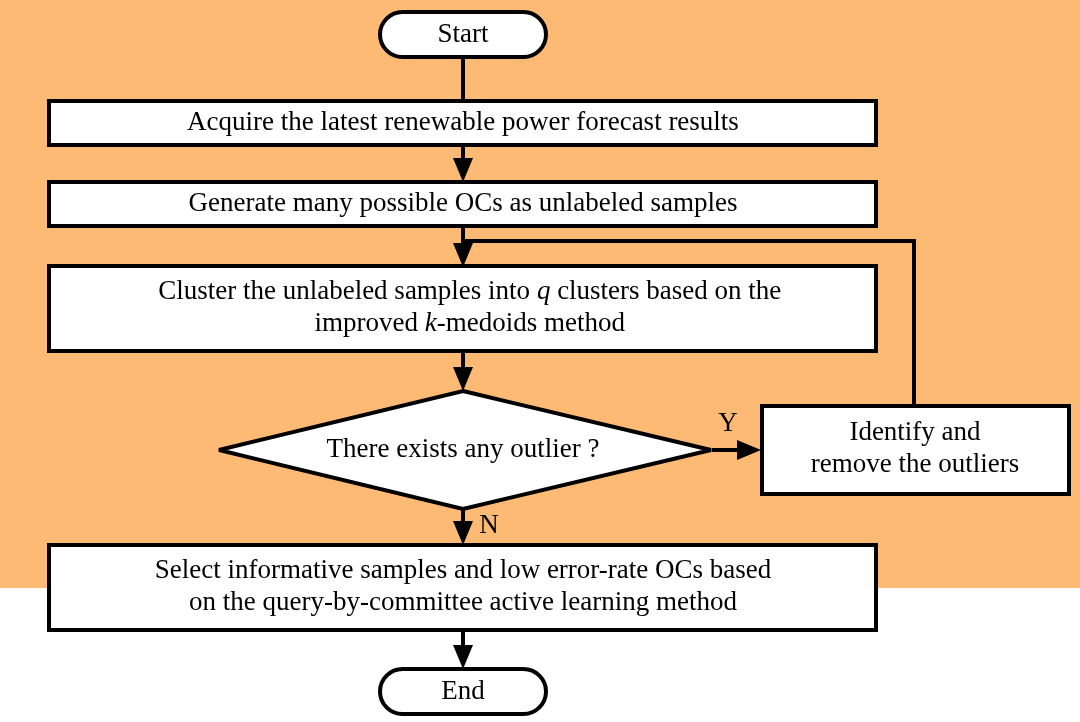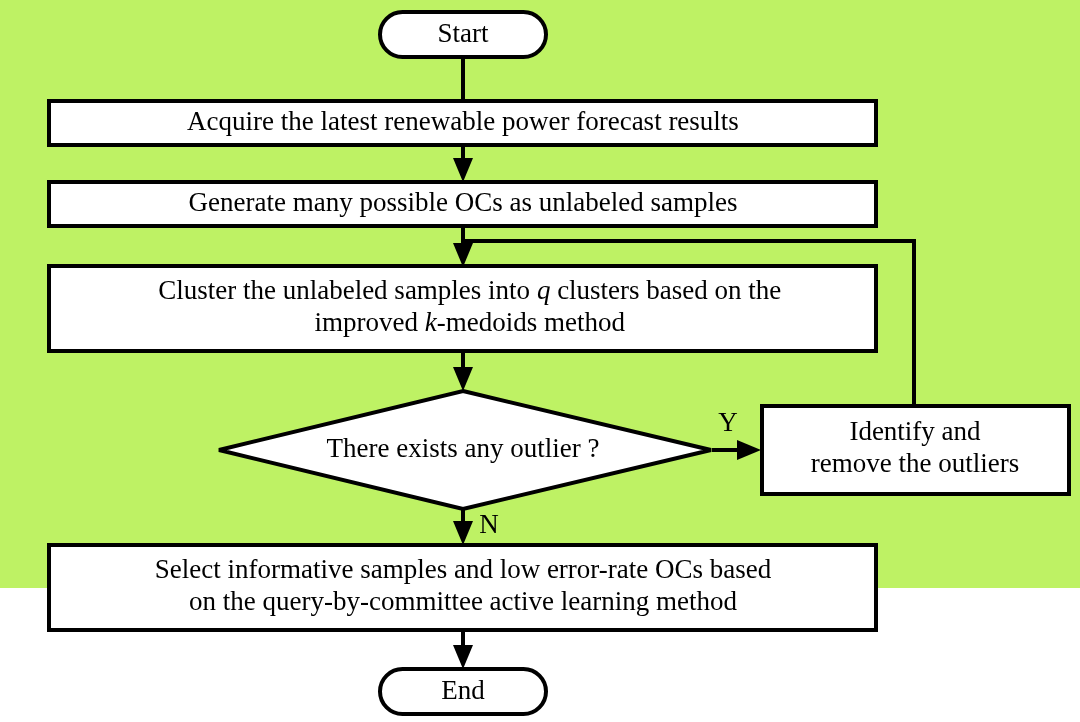--- a/index.html
+++ b/index.html
@@ -10,21 +10,21 @@
   body {
     width: 1080px;
     height: 722px;
     overflow: hidden;
     font-family: "Liberation Serif", "DejaVu Serif", serif;
   }
   #flowchart-root {
     position: relative;
     width: 1080px;
     height: 588px;
-    background: #bef264;
+    background: #fdba74;
   }
   svg#flow-svg {
     position: absolute;
     top: 0;
     left: 0;
     width: 1080px;
     height: 722px;
     display: block;
   }
   .node-shape {

